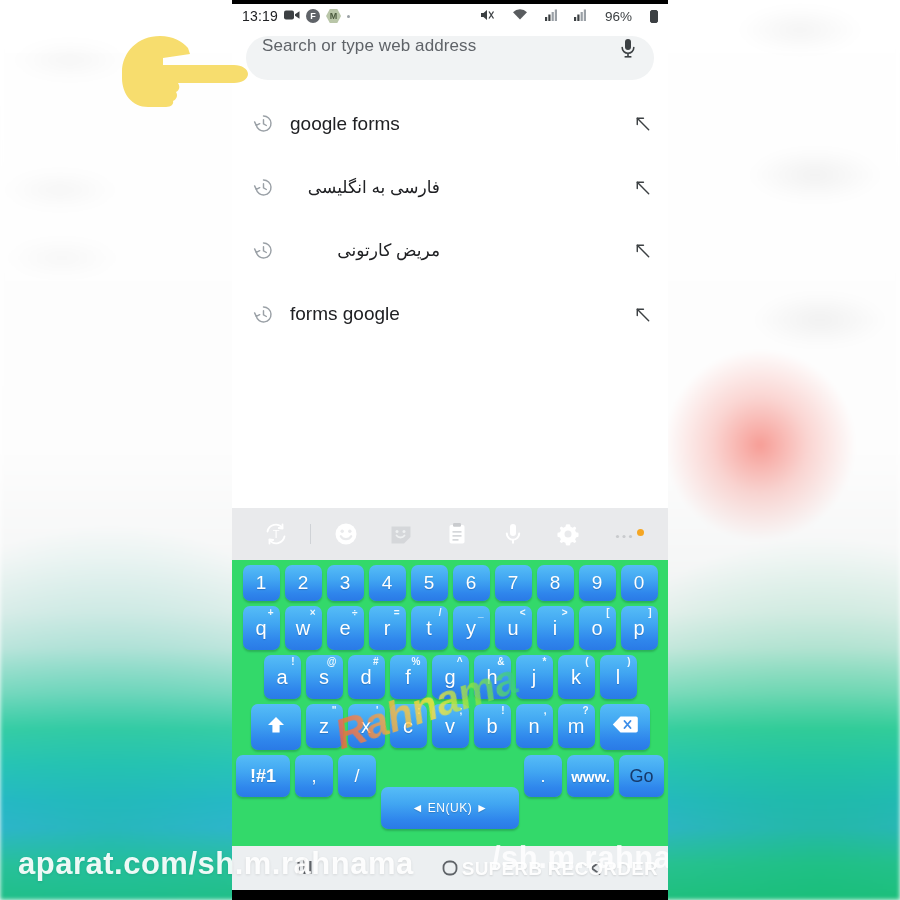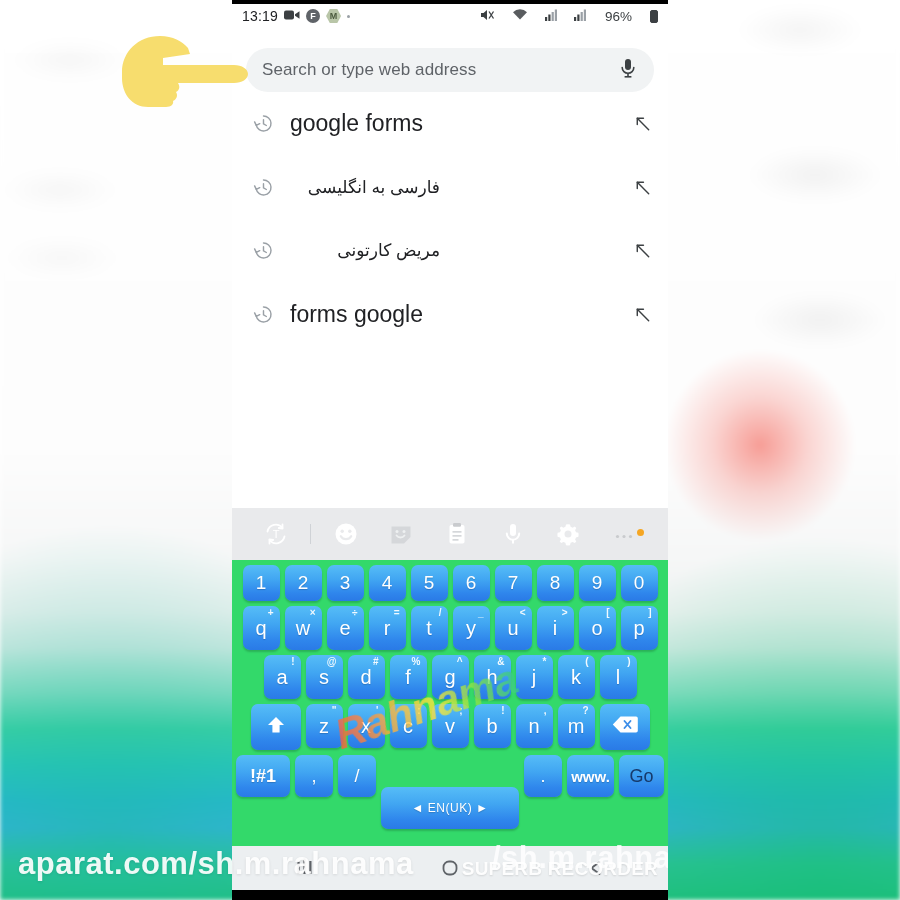--- a/index.html
+++ b/index.html
@@ -76,37 +76,37 @@
     font-size: 9px; font-weight: bold;
     display: flex; align-items: center; justify-content: center;
     clip-path: polygon(25% 4%, 75% 4%, 100% 50%, 75% 96%, 25% 96%, 0% 50%);
   }
   .tiny-dot { width: 3px; height: 3px; border-radius: 50%; background: #9aa0a6; }
   .batt-text { font-size: 13.5px; color: #3c4043; margin-left: 2px; }
   .batt-icon { width: 8px; height: 13px; border: 1.6px solid #3c4043; border-radius: 2px; background: #3c4043; margin-left: 1px;}
 
   
   #searchbar {
-    position: absolute; left: 14px; top: 48px; width: 408px; height: 44px;
+    position: absolute; left: 14px; top: 36px; width: 408px; height: 44px;
     background: #f1f3f4; border-radius: 22px;
-    display: flex; align-items: center; padding: 0 16px;
+    display: flex; padding: 0 16px;
   }
   #search-input-text {
     flex: 1; font-size: 17px; color: #5f6368; letter-spacing: .1px;
     white-space: nowrap; overflow: hidden;
   }
 
   
   #suggestions { position: absolute; left: 0; top: 92px; width: 100%; }
   .sugg-row {
     height: 63.5px; display: flex; align-items: center; padding: 0 14px 0 16px;
   }
   .sugg-icon { width: 30px; flex: 0 0 30px; display: flex; align-items: center; justify-content: center; }
   .sugg-label {
-    flex: 1; font-size: 23px; color: #202124; padding-left: 12px;
+    flex: 1; font-size: 19px; color: #202124; padding-left: 12px;
     white-space: nowrap; overflow: hidden;
   }
   .sugg-label.rtl { direction: rtl; text-align: right; padding-left: 0; padding-right: 190px; font-size: 17px;}
   .sugg-arrow { width: 24px; flex: 0 0 24px; display: flex; align-items: center; justify-content: center; }
 
   
   #keyboard {
     position: absolute; left: 0; top: 508px; width: 100%; height: 338px;
     background: #33d96a;
   }

